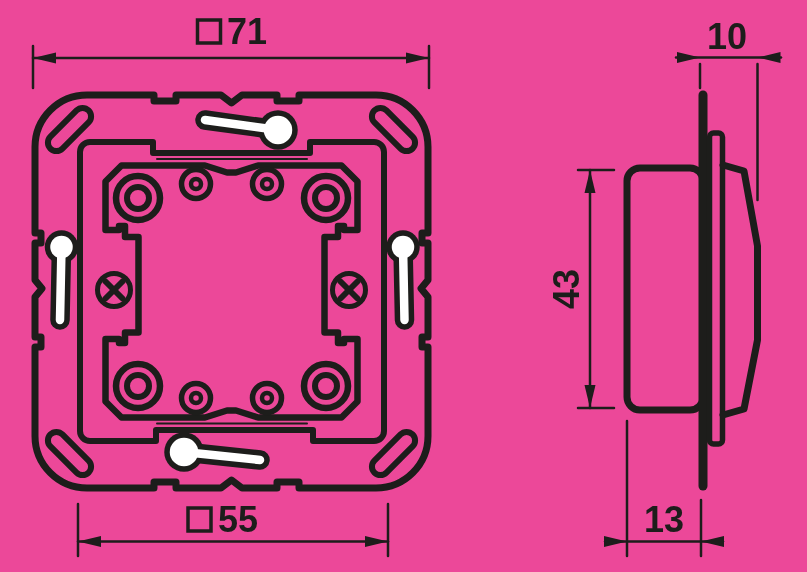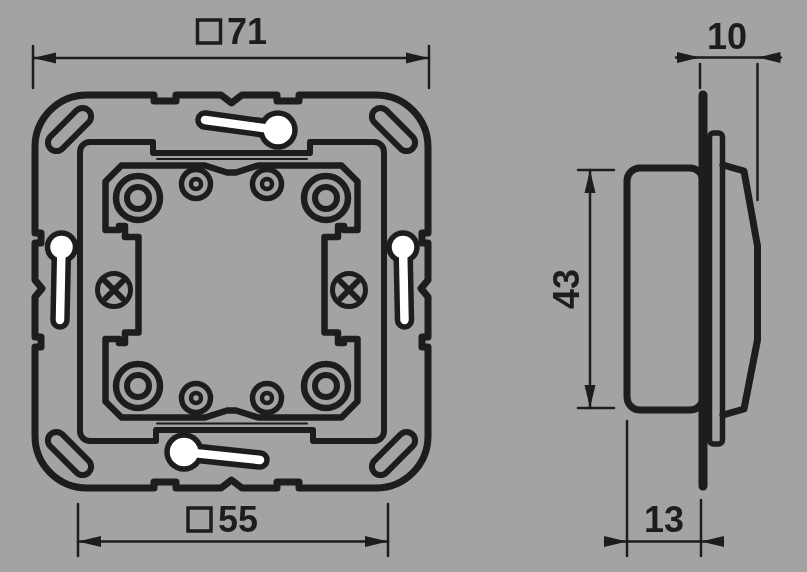--- a/index.html
+++ b/index.html
@@ -3,21 +3,21 @@
 <meta charset="utf-8">
 <style>
   html, body {
     margin: 0;
     padding: 0;
     background: #ffffff;
   }
   .canvas-wrap {
     width: 807px;
     height: 572px;
-    background: #a3a3a3;
+    background: #ec4899;
     position: relative;
   }
   svg { display: block; }
   .dim-label {
     font-family: "Liberation Sans", "DejaVu Sans", sans-serif;
     font-weight: bold;
     font-size: 36px;
     fill: #1d1d1b;
   }
 </style>

